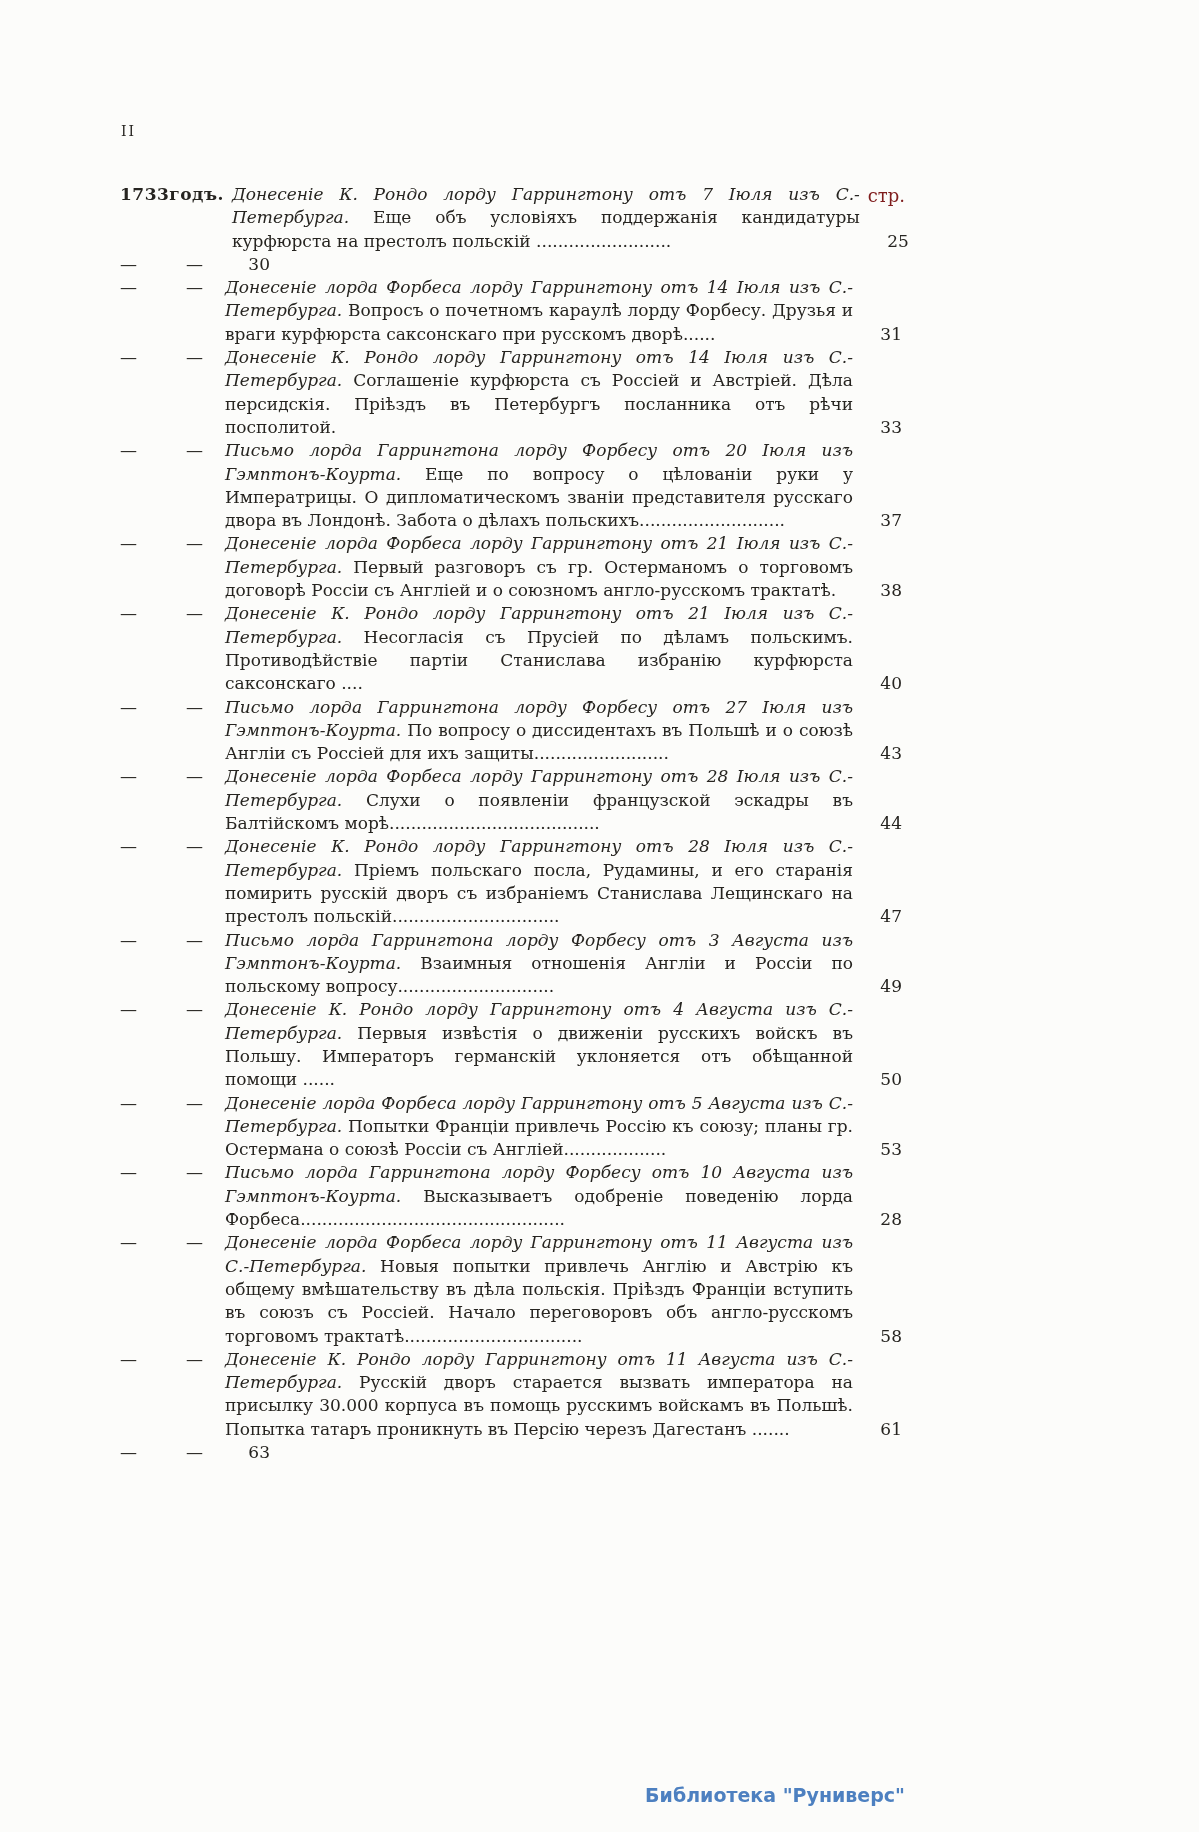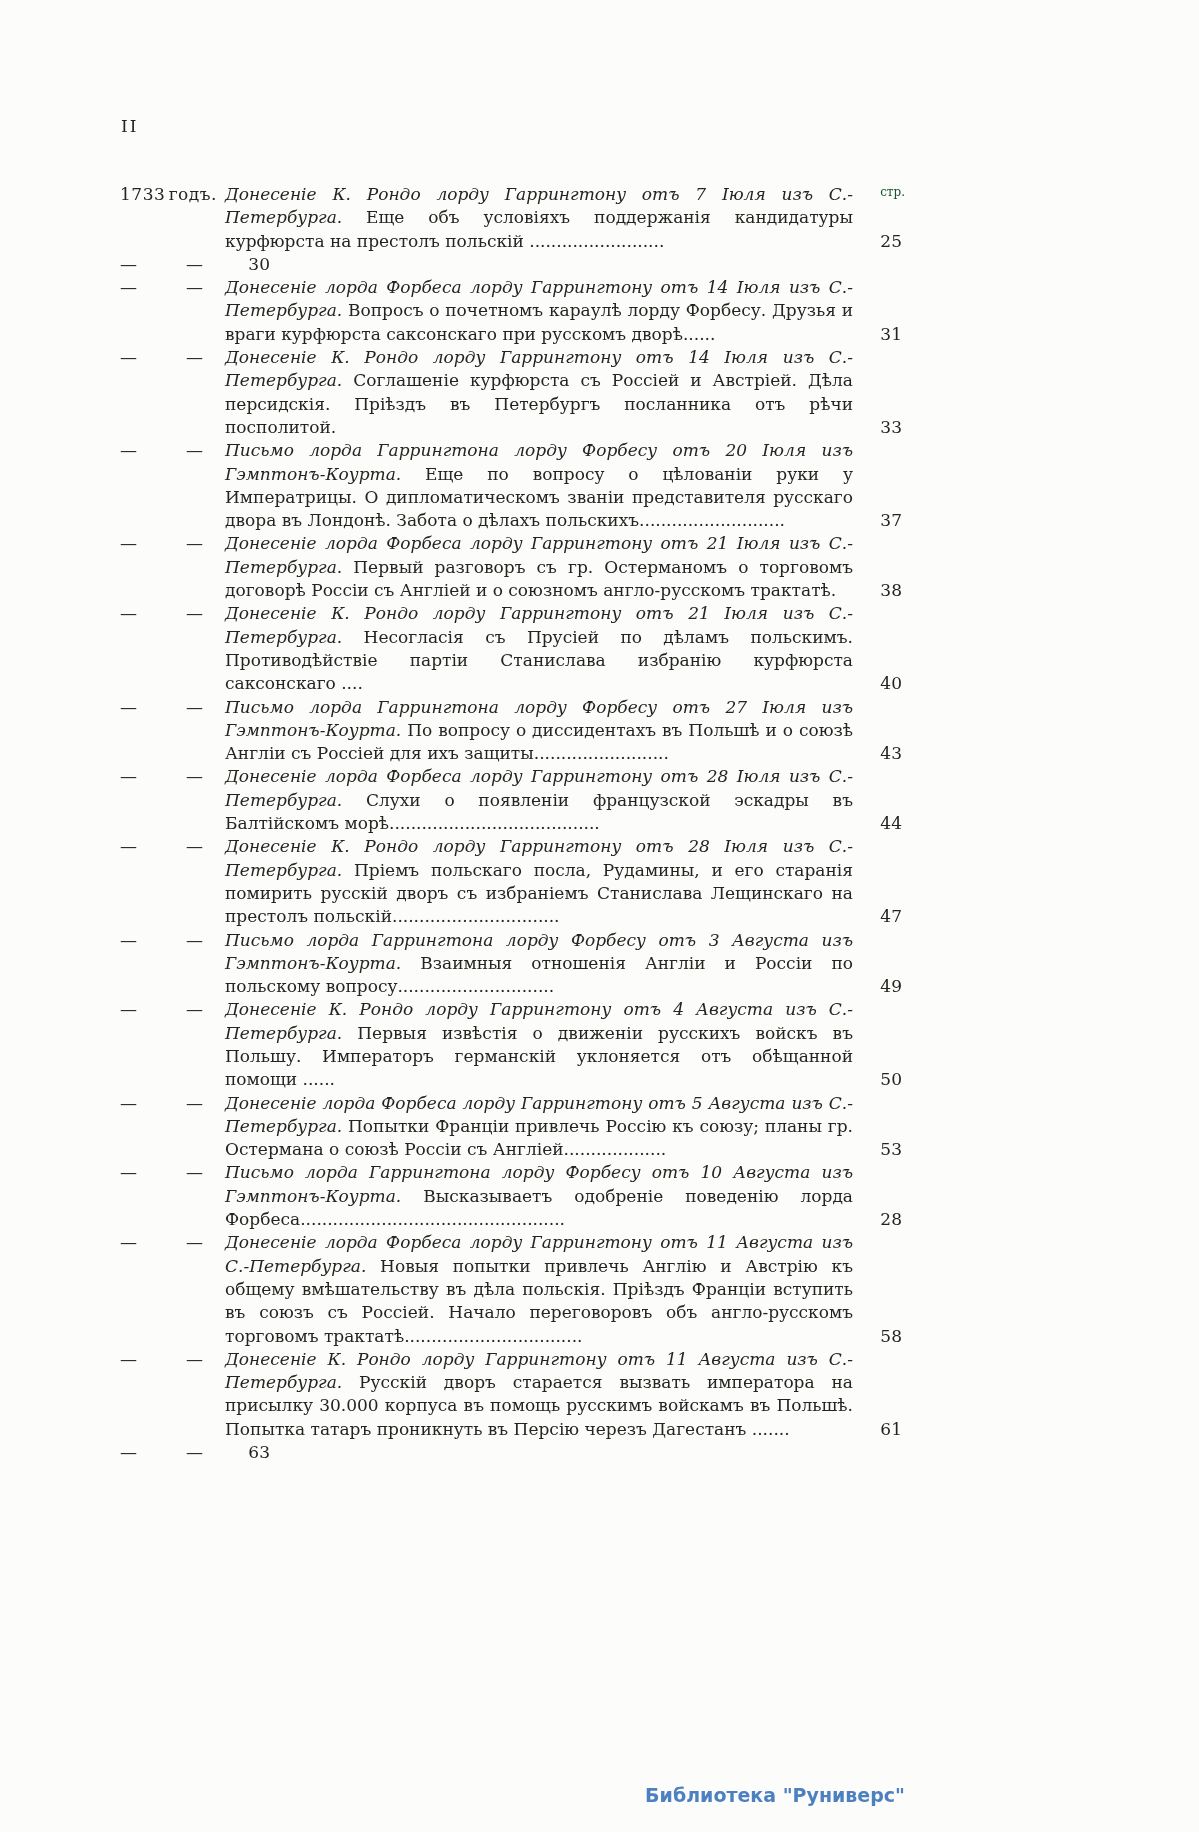--- a/index.html
+++ b/index.html
@@ -12,52 +12,52 @@
     width: 1199px;
     height: 1832px;
     margin: 0 auto;
     background: #fcfcfa;
     font-family: "DejaVu Serif", "Liberation Serif", serif;
     color: #262420;
     overflow: hidden;
   }
   .folio {
     position: absolute;
-    top: 116px;
+    top: 123px;
     left: 121px;
-    font-size: 17px;
+    font-size: 14px;
     letter-spacing: 2px;
   }
   .content {
     position: absolute;
     top: 183px;
     left: 120px;
     width: 786px;
   }
   .col-header {
     position: absolute;
     top: 2px;
     right: 1px;
-    font-size: 12px;
-    color: #14532d;
+    font-size: 18px;
+    color: #7f1d1d;
   }
   .entry {
     display: flex;
     font-size: 17px;
     line-height: 23.3px;
   }
   .marker {
     flex: 0 0 105px;
     display: flex;
     justify-content: space-between;
     box-sizing: border-box;
     padding-right: 22px;
   }
   .entry:first-child .marker {
-    font-weight: normal;
+    font-weight: bold;
     padding-right: 8px;
     letter-spacing: 0.5px;
   }
   .text {
     flex: 0 0 628px;
     text-align: justify;
     margin-right: 4px;
   }
   .title {
     font-style: italic;

